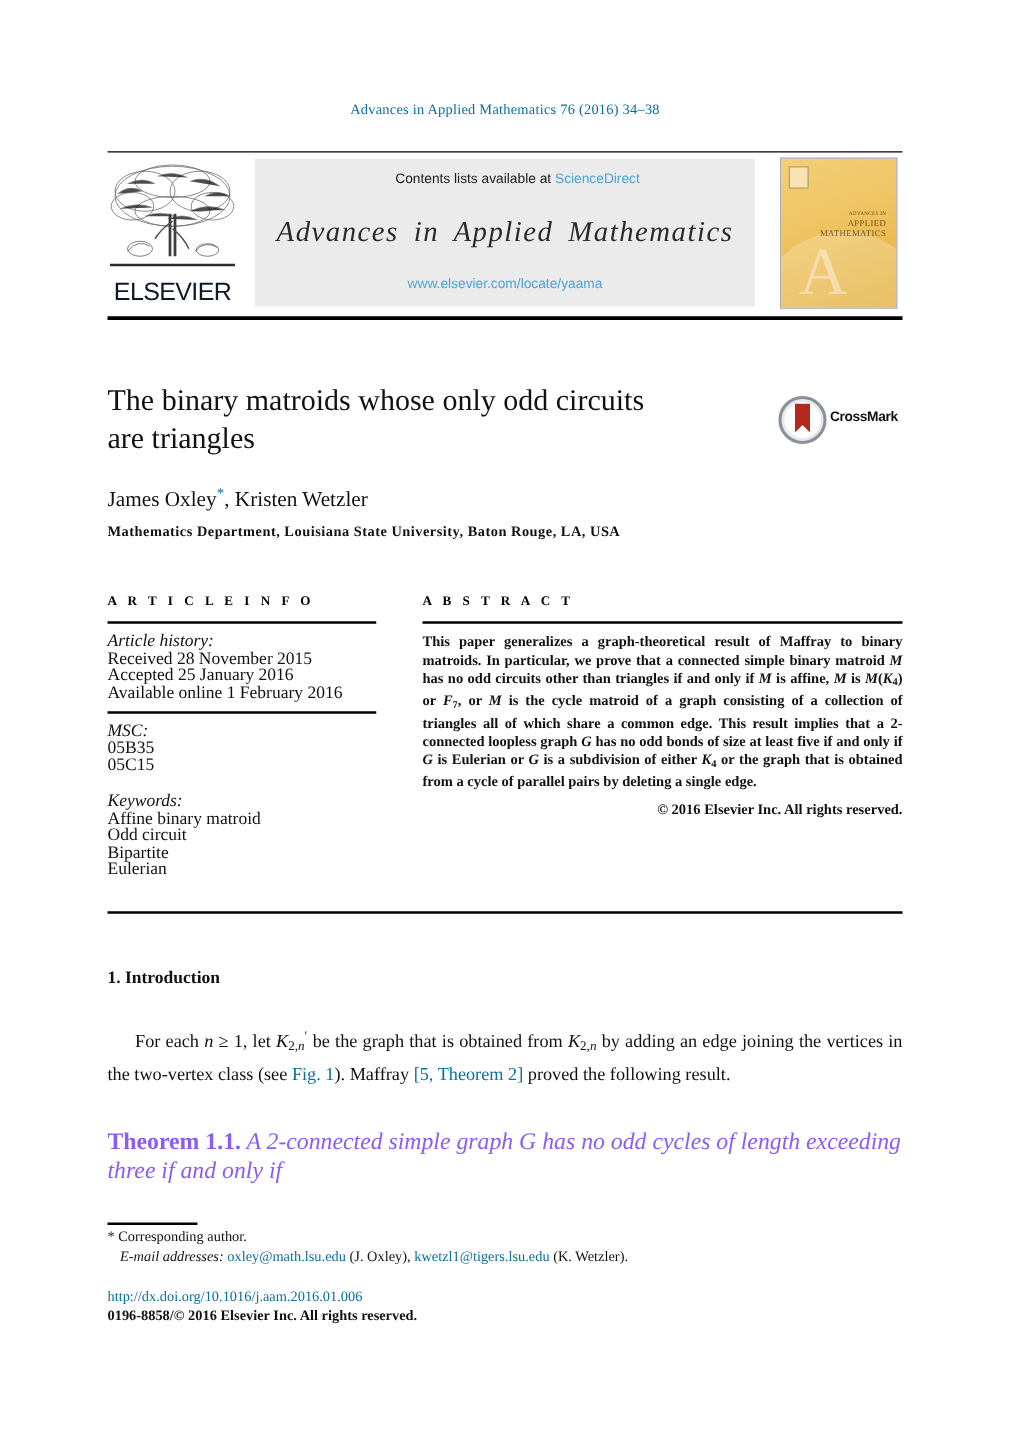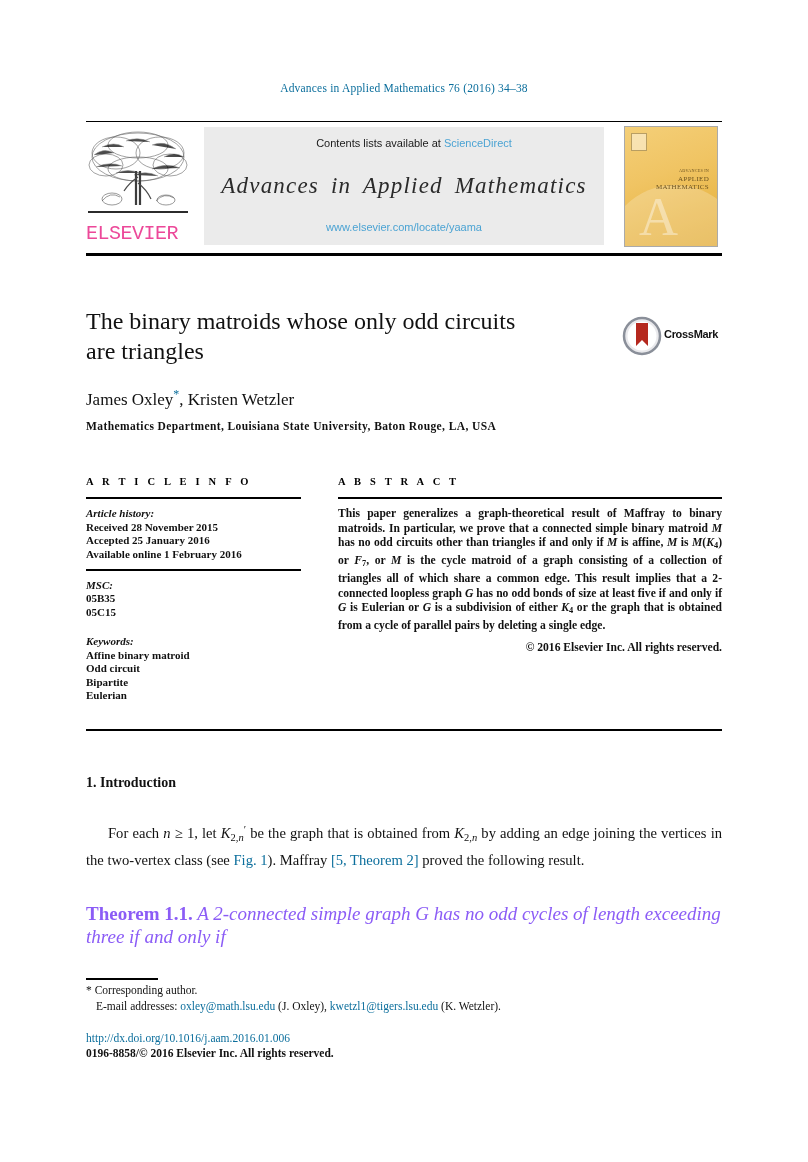--- a/index.html
+++ b/index.html
@@ -80,25 +80,25 @@
     bottom: 6px;
     width: 100px;
     height: 2px;
     background: #2b2b2b;
   }
   .elsevier-word {
     position: absolute;
     left: 0px;
     bottom: 0px;
     width: 104px;
-    text-align: left;
-    font-family: Liberation Mono, monospace;
+    text-align: center;
+    font-family: Liberation Sans, sans-serif;
     font-size: 20px;
     letter-spacing: -0.5px;
-    color: #ec4899;
+    color: #0f172a;
     line-height: 22px;
   }
 
   .contents-box {
     position: absolute;
     left: 118px;
     top: 3px;
     width: 400px;
     height: 118px;
     background: #ebebeb;
@@ -266,23 +266,23 @@
     letter-spacing: 3.2px;
     color: #000;
   }
   .head-rule {
     margin-top: 10px;
     height: 2px;
     background: #000;
   }
   .info-group {
     margin-top: 8px;
-    font-size: 11px;
+    font-size: 14px;
     line-height: 13.5px;
-    font-weight: bold;
+    font-weight: normal;
     color: #111;
   }
   .info-group .lbl {
     font-style: italic;
     display: block;
   }
   .group-rule {
     margin-top: 8px;
     height: 1.6px;
     background: #000;
@@ -366,21 +366,21 @@
     color: #111;
   }
   .foot-emails {
     position: absolute;
     left: 96px;
     top: 1000px;
     width: 626px;
     font-size: 11.5px;
     color: #111;
   }
-  .foot-emails .lbl { }
+  .foot-emails .lbl { font-style: italic; }
   .doi {
     position: absolute;
     left: 86px;
     top: 1032px;
     font-size: 11.5px;
     color: #0b6e9c;
   }
   .issn {
     position: absolute;
     left: 86px;

